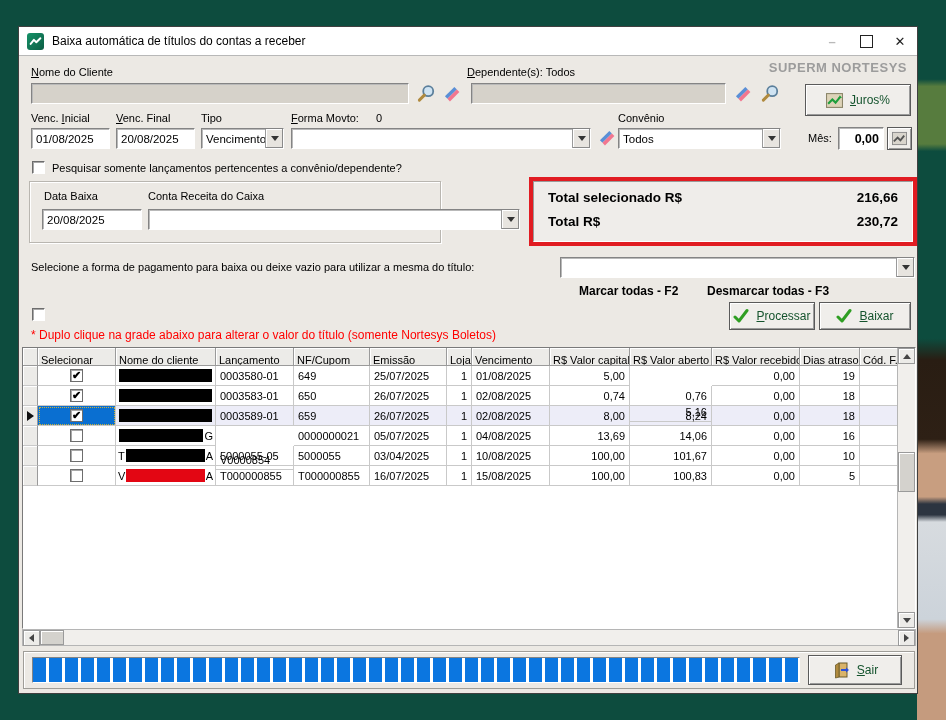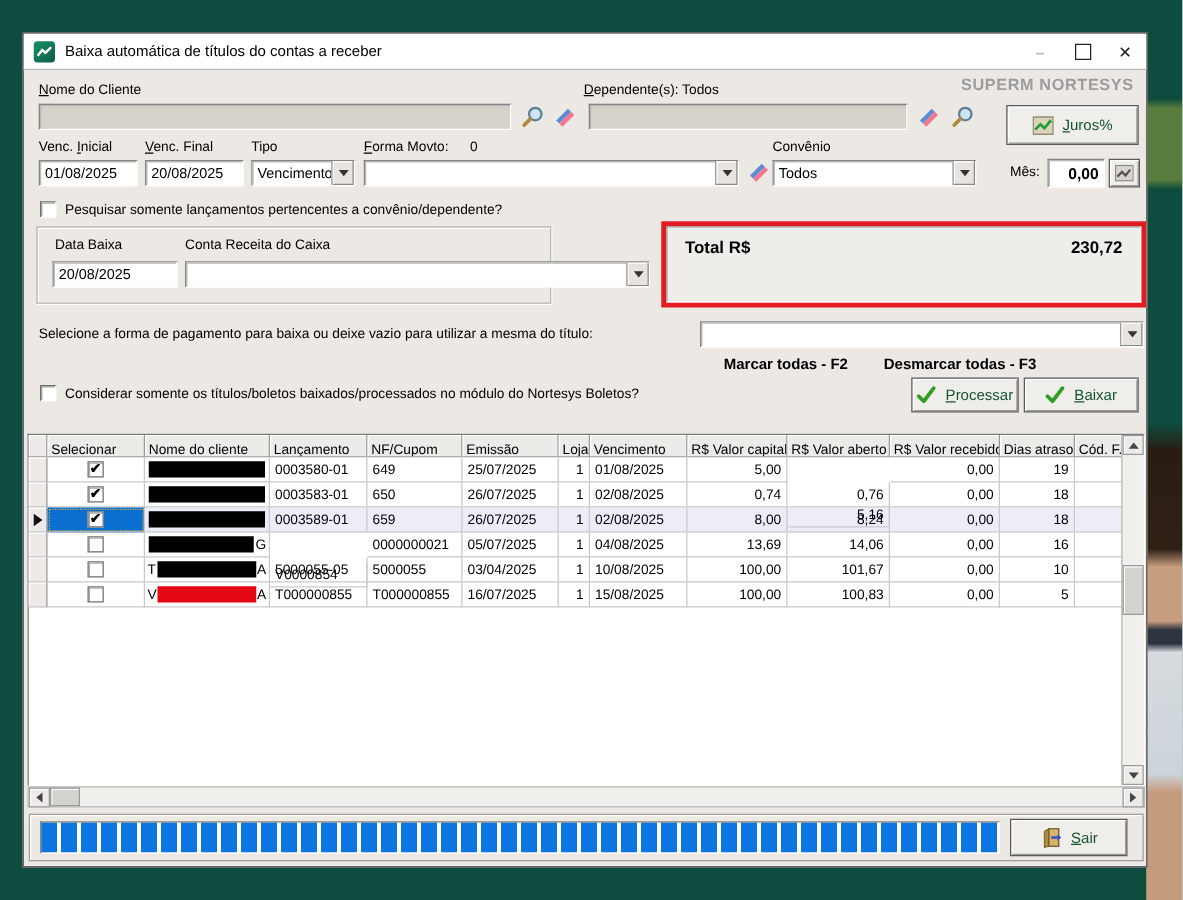--- a/index.html
+++ b/index.html
@@ -215,53 +215,57 @@
         <span class="val"></span>
           <span class="ddbtn">
             <span class="tri-down"></span>
           </span>
       </div>
     </div>
 
     <div class="totalbox" style="left:510px;top:150px;width:388px;height:69px;">
       <div class="inner">
         <div class="trow">
+          <span>Total selecionado R$</span>
+          <span>216,66</span>
+        </div>
+        <div class="trow">
           <span>Total R$</span>
           <span>230,72</span>
         </div>
       </div>
     </div>
 
     <div class="lbl" style="left:12px;top:234px;">Selecione a forma de pagamento para baixa ou deixe vazio para utilizar a mesma do título:</div>
     <div class="combo" style="left:541px;top:230px;width:355px;">
       <span class="val"></span>
         <span class="ddbtn">
           <span class="tri-down"></span>
         </span>
     </div>
 
     <div class="boldlbl" style="left:560px;top:257px;">Marcar todas - F2</div>
     <div class="boldlbl" style="left:688px;top:257px;">Desmarcar todas - F3</div>
 
     <span class="cbx" style="left:13px;top:281px;"></span>
-    <div class="lbl" style="left:33px;top:282px;">Considerar somente os títulos/boletos baixados/processados no módulo do Nortesys Boletos?</div>
 
     <div class="btn" style="left:710px;top:275px;width:86px;height:28px;">
       <svg width="16" height="16" viewBox="0 0 16 16">
           <polyline points="2,9 6,13 14,2.5" fill="none" stroke="#2f9e23" stroke-width="3" stroke-linecap="round" stroke-linejoin="round"></polyline>
         </svg>
       <span><span></span><span class="key">P</span><span>rocessar</span></span>
     </div>
     <div class="btn" style="left:800px;top:275px;width:92px;height:28px;">
       <svg width="16" height="16" viewBox="0 0 16 16">
           <polyline points="2,9 6,13 14,2.5" fill="none" stroke="#2f9e23" stroke-width="3" stroke-linecap="round" stroke-linejoin="round"></polyline>
         </svg>
       <span><span></span><span class="key">B</span><span>aixar</span></span>
     </div>
 
+    <div class="rednote" style="left:12px;top:301px;">* Duplo clique na grade abaixo para alterar o valor do título (somente Nortesys Boletos)</div>
 
     <div class="grid">
       <div class="ghead" id="grid-header">
           <div class="hcell" style="width: 15px;"></div>
           <div class="hcell" style="width: 78px;">Selecionar</div>
           <div class="hcell" style="width: 100px;">Nome do cliente</div>
           <div class="hcell" style="width: 78px;">Lançamento</div>
           <div class="hcell" style="width: 76px;">NF/Cupom</div>
           <div class="hcell" style="width: 77px;">Emissão</div>
           <div class="hcell" style="width: 25px;">Loja</div>

